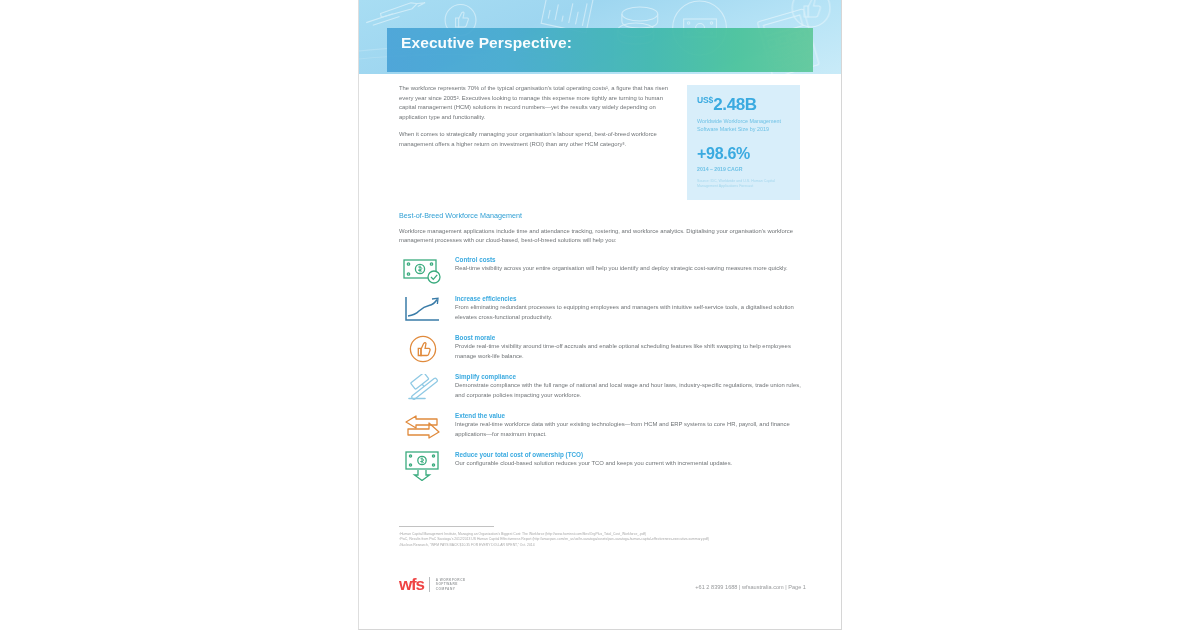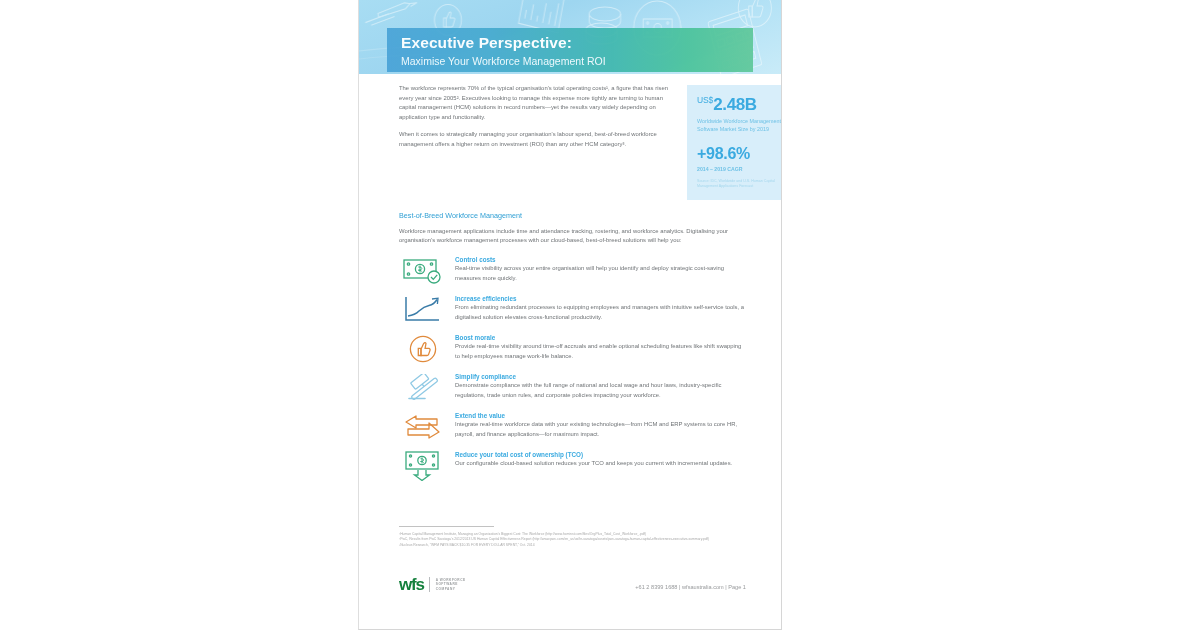--- a/index.html
+++ b/index.html
@@ -25,21 +25,21 @@
     height: 630px;
     background: #ffffff;
   }
   .gutter-left  { left: 0;  width: 358px; }
   .gutter-right { left: 842px; width: 358px; }
 
   .page {
     position: absolute;
     left: 358px;
     top: 0;
-    width: 424px;
+    width: 484px;
     height: 630px;
     background: #ffffff;
     border-left: 1px solid #dedede;
     border-right: 1px solid #d6d6d6;
     border-bottom: 1px solid #d6d6d6;
     overflow: hidden;
   }
 
   
   .banner {
@@ -110,21 +110,21 @@
     margin-top: 1px;
     min-height: 106px;
   }
   .stat-big {
     color: #3aaae0;
     line-height: 1;
     white-space: nowrap;
   }
   .stat-big .cur {
     font-size: 8.5px;
-    font-weight: normal;
+    font-weight: bold;
     vertical-align: top;
     letter-spacing: -.1px;
   }
   .stat-big .num {
     font-size: 17px;
     font-weight: bold;
     letter-spacing: -.4px;
     text-align: center;
   }
   .stat-label {
@@ -213,21 +213,21 @@
     display: flex;
     align-items: flex-end;
     justify-content: space-between;
     margin-top: 28px;
     padding-bottom: 18px;
   }
   .logo { display: flex; align-items: center; gap: 4px; }
   .logo-mark {
     font-size: 17px;
     font-weight: bold;
-    color: #15803d;
+    color: #ef4444;
     letter-spacing: -1.2px;
     line-height: 1;
   }
   .logo-div {
     width: 1px;
     height: 15px;
     background: #b9bcbe;
     margin: 0 2px 0 1px;
   }
   .logo-sub {
@@ -319,21 +319,20 @@
             </g>
 
             <path d="M-10 52 Q90 40 200 56" opacity=".4"></path>
             <path d="M-10 60 Q100 48 210 62" opacity=".3"></path>
           </g>
         </svg>
       </div>
 
       <div class="title-bar">
         <div class="title-main">Executive Perspective:</div>
-        <div class="title-sub">Maximise Your Workforce Management ROI</div>
       </div>
     </div>
 
     <div class="body">
 
       <div class="intro-wrap">
         <div class="intro-col">
           <p class="copy">The workforce represents 70% of the typical organisation's total operating costs¹, a figure that has risen every year since 2005². Executives looking to manage this expense more tightly are turning to human capital management (HCM) solutions in record numbers—yet the results vary widely depending on application type and functionality.</p>
           <p class="copy">When it comes to strategically managing your organisation's labour spend, best-of-breed workforce management offers a higher return on investment (ROI) than any other HCM category³.</p>
         </div>

